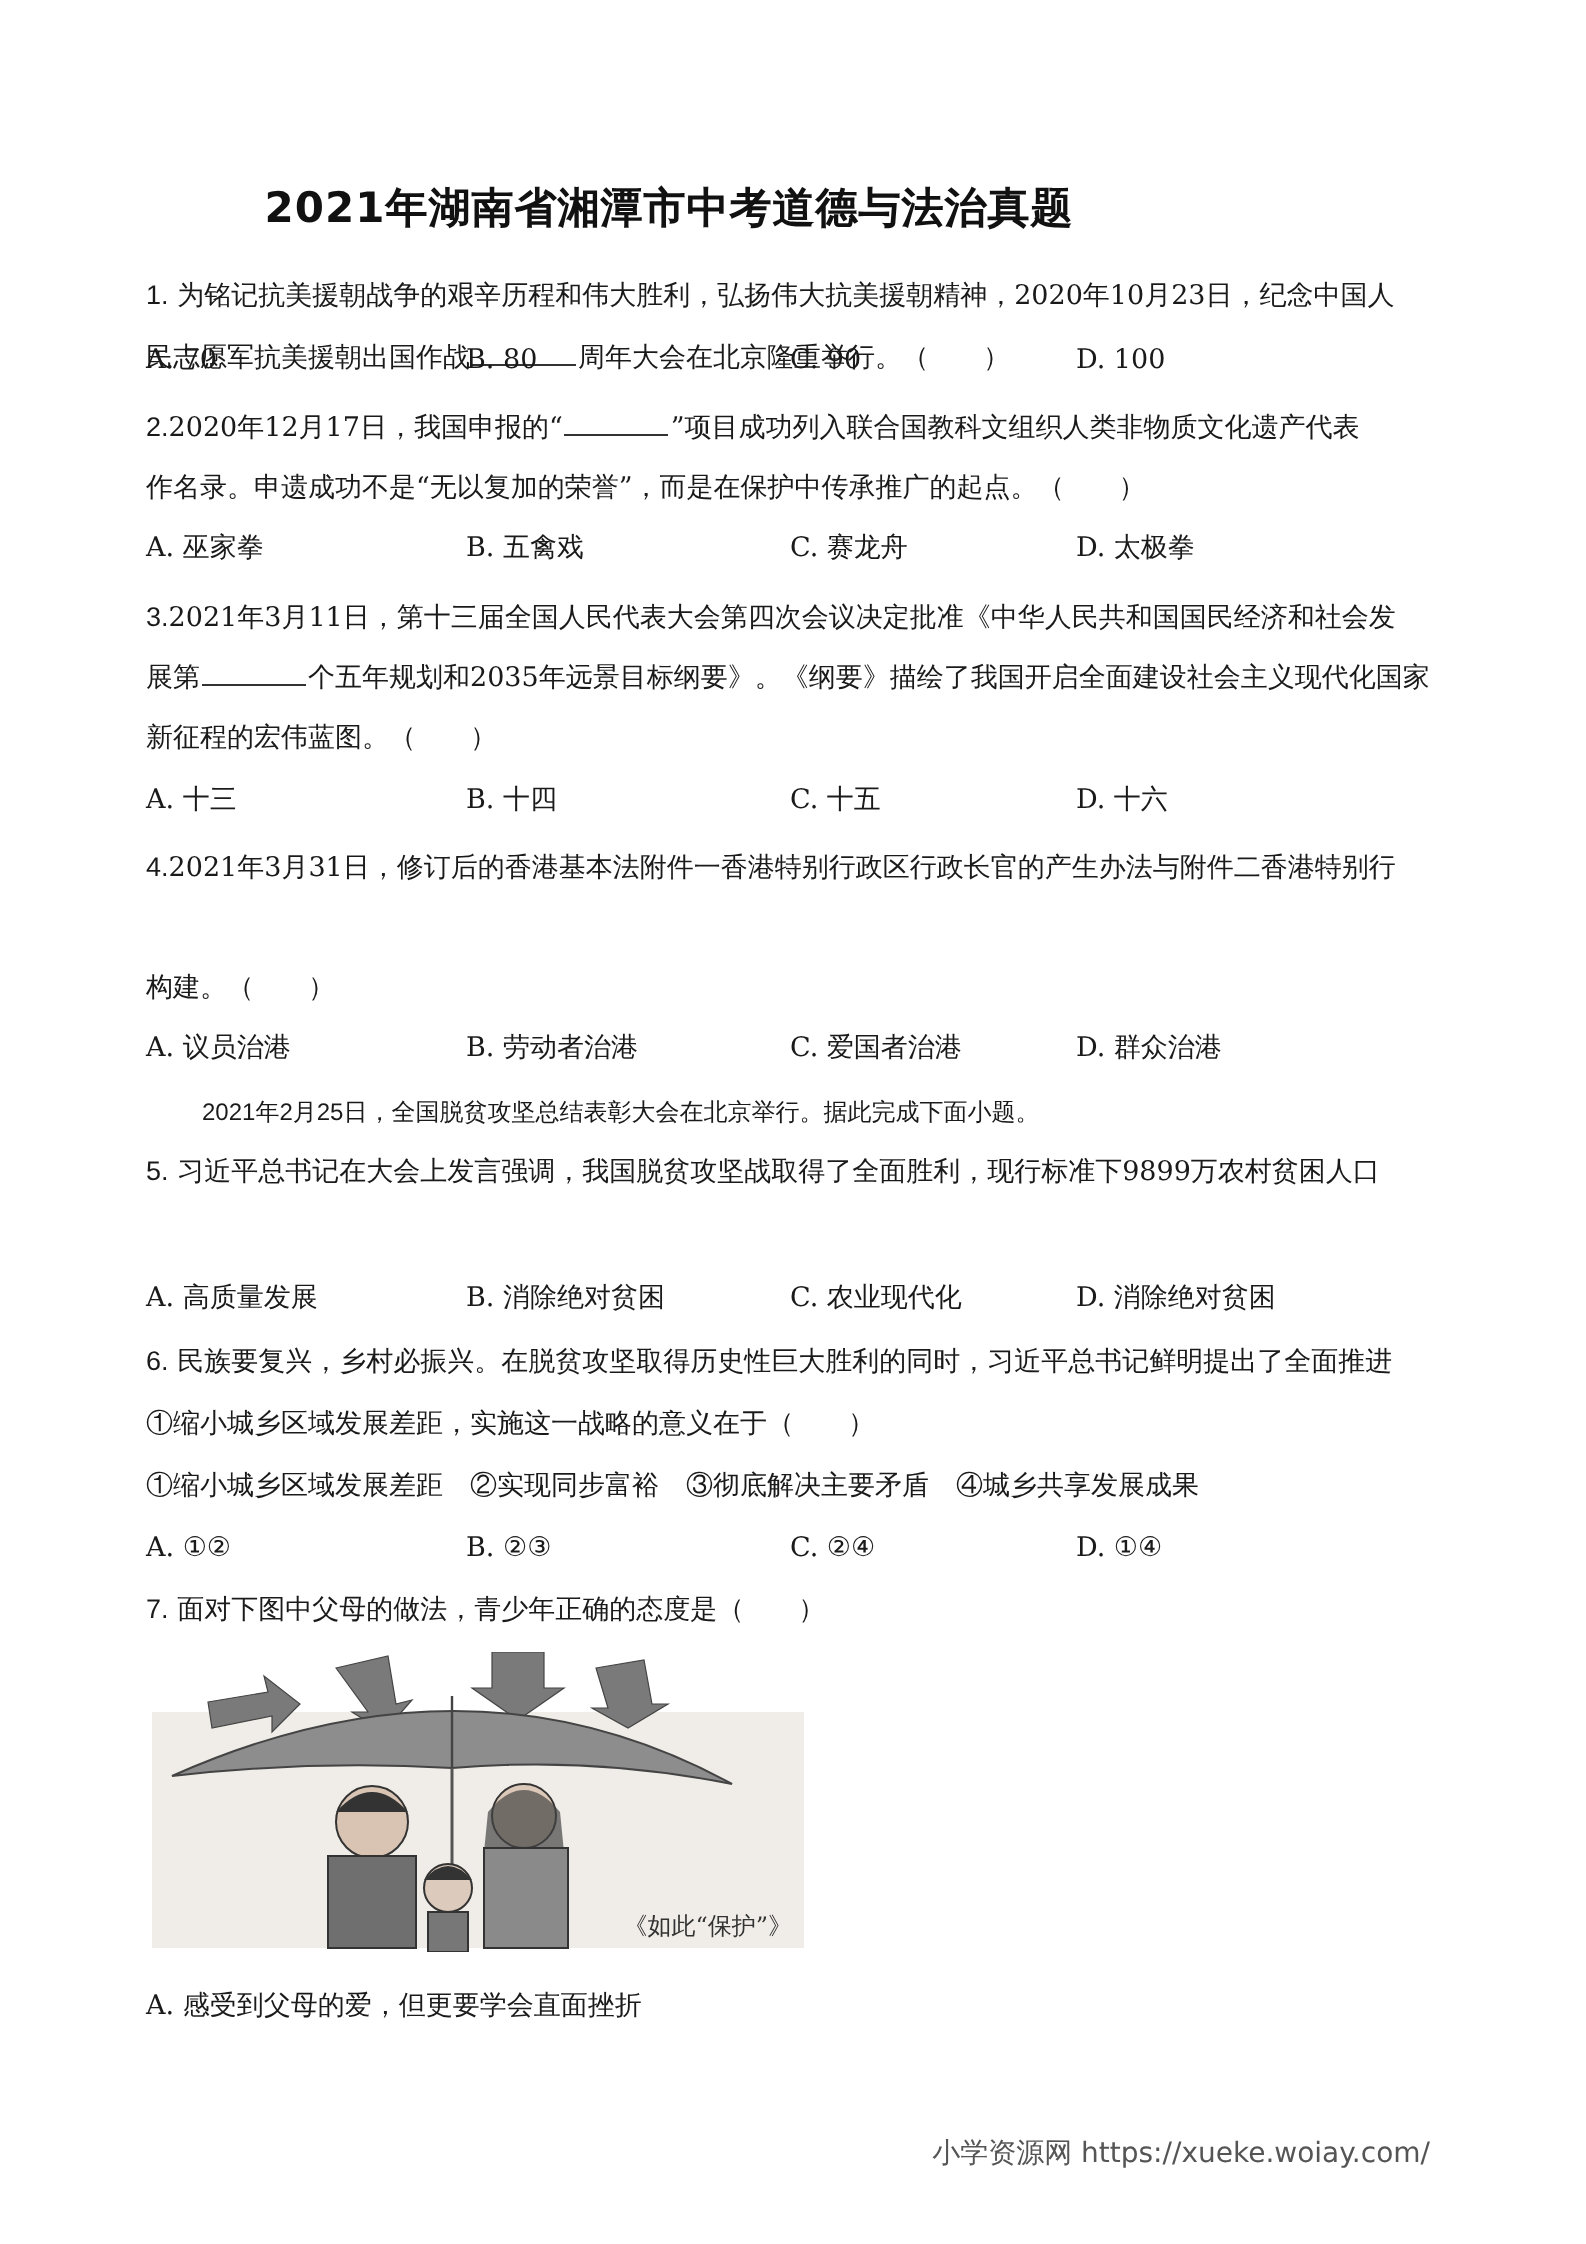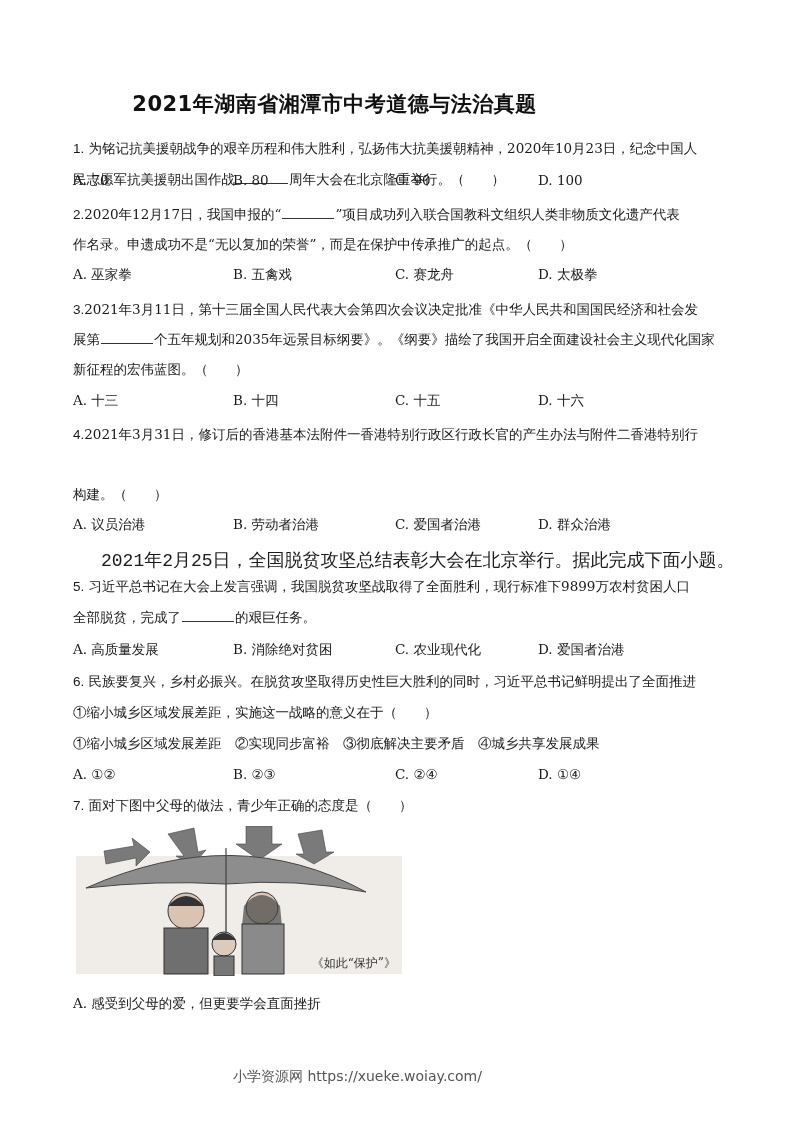--- a/index.html
+++ b/index.html
@@ -8,23 +8,23 @@
   .page { position: absolute; left: 0; top: 0; width: 793px; height: 1122px; }
   .title { position: absolute; left: 0; width: 669px; top: 74px; text-align: center;
            font-family: "DejaVu Sans", "Liberation Sans", sans-serif; font-weight: bold;
            font-size: 21px; letter-spacing: 0.5px; color: #111; margin-top: 16px; }
   .line { position: absolute; left: 73px; font-size: 13.5px; white-space: nowrap; line-height: 18px; }
   .qnum { font-family: "Liberation Sans", sans-serif; }
   .blank { display: inline-block; width: 52px; border-bottom: 1px solid #333; height: 12px; margin: 0 1px; vertical-align: baseline; }
   .opt { position: absolute; font-size: 13.5px; white-space: nowrap; line-height: 18px; }
   .optA { left: 73px; } .optB { left: 233px; } .optC { left: 395px; } .optD { left: 538px; }
   .optB7 { left: 395px; }
-  .intro { position: absolute; left: 101px; font-size: 18px; white-space: nowrap; font-family: Liberation Mono, monospace; }
+  .intro { position: absolute; left: 101px; font-size: 12px; white-space: nowrap; font-family: Liberation Sans, sans-serif; }
   .figure { position: absolute; left: 76px; top: 826px; width: 326px; height: 150px; }
-  .footer { position: absolute; left: 0; width: 715px; top: 1068px; text-align: center;
+  .footer { position: absolute; left: 0; width: 715px; top: 1068px; text-align: right;
             font-family: "DejaVu Sans", sans-serif; font-size: 14px; color: #555; }
 </style>
 </head>
 <body>
 
 <div class="page">
 
   <div class="title">2021年湖南省湘潭市中考道德与法治真题</div>
 
   <div class="line" style="top:139px"><span class="qnum">1.</span> <span>为铭记抗美援朝战争的艰辛历程和伟大胜利，弘扬伟大抗美援朝精神，2020年10月23日，纪念中国人</span></div>
@@ -52,25 +52,24 @@
   <div class="line" style="top:425px"><span class="qnum">4.</span><span>2021年3月31日，修订后的香港基本法附件一香港特别行政区行政长官的产生办法与附件二香港特别行</span></div>
   <div class="line" style="top:485px">构建。（　　）</div>
   <div class="opt optA" style="top:515px">A.  议员治港</div>
   <div class="opt optB" style="top:515px">B.  劳动者治港</div>
   <div class="opt optC" style="top:515px">C.  爱国者治港</div>
   <div class="opt optD" style="top:515px">D.  群众治港</div>
 
   <div class="intro" style="top:548px">2021年2月25日，全国脱贫攻坚总结表彰大会在北京举行。据此完成下面小题。</div>
 
   <div class="line" style="top:577px"><span class="qnum">5.</span> <span>习近平总书记在大会上发言强调，我国脱贫攻坚战取得了全面胜利，现行标准下9899万农村贫困人口</span></div>
-  <div class="line" style="top:608px"><span>全部脱贫，完成了</span><span class="blank"></span><span>的艰巨任务。</span></div>
   <div class="opt optA" style="top:640px">A.  高质量发展</div>
   <div class="opt optB" style="top:640px">B.  消除绝对贫困</div>
   <div class="opt optC" style="top:640px">C.  农业现代化</div>
-  <div class="opt optD" style="top:640px">D.  爱国者治港</div>
+  <div class="opt optD" style="top:640px">D.  消除绝对贫困</div>
 
   <div class="line" style="top:672px"><span class="qnum">6.</span> <span>民族要复兴，乡村必振兴。在脱贫攻坚取得历史性巨大胜利的同时，习近平总书记鲜明提出了全面推进</span></div>
   <div class="line" style="top:703px">①缩小城乡区域发展差距，实施这一战略的意义在于（　　）</div>
   <div class="line" style="top:734px">①缩小城乡区域发展差距　②实现同步富裕　③彻底解决主要矛盾　④城乡共享发展成果</div>
   <div class="opt optA" style="top:765px">A.  ①②</div>
   <div class="opt optB" style="top:765px">B.  ②③</div>
   <div class="opt optC" style="top:765px">C.  ②④</div>
   <div class="opt optD" style="top:765px">D.  ①④</div>
 
   <div class="line" style="top:796px"><span class="qnum">7.</span> <span>面对下图中父母的做法，青少年正确的态度是（　　）</span></div>

